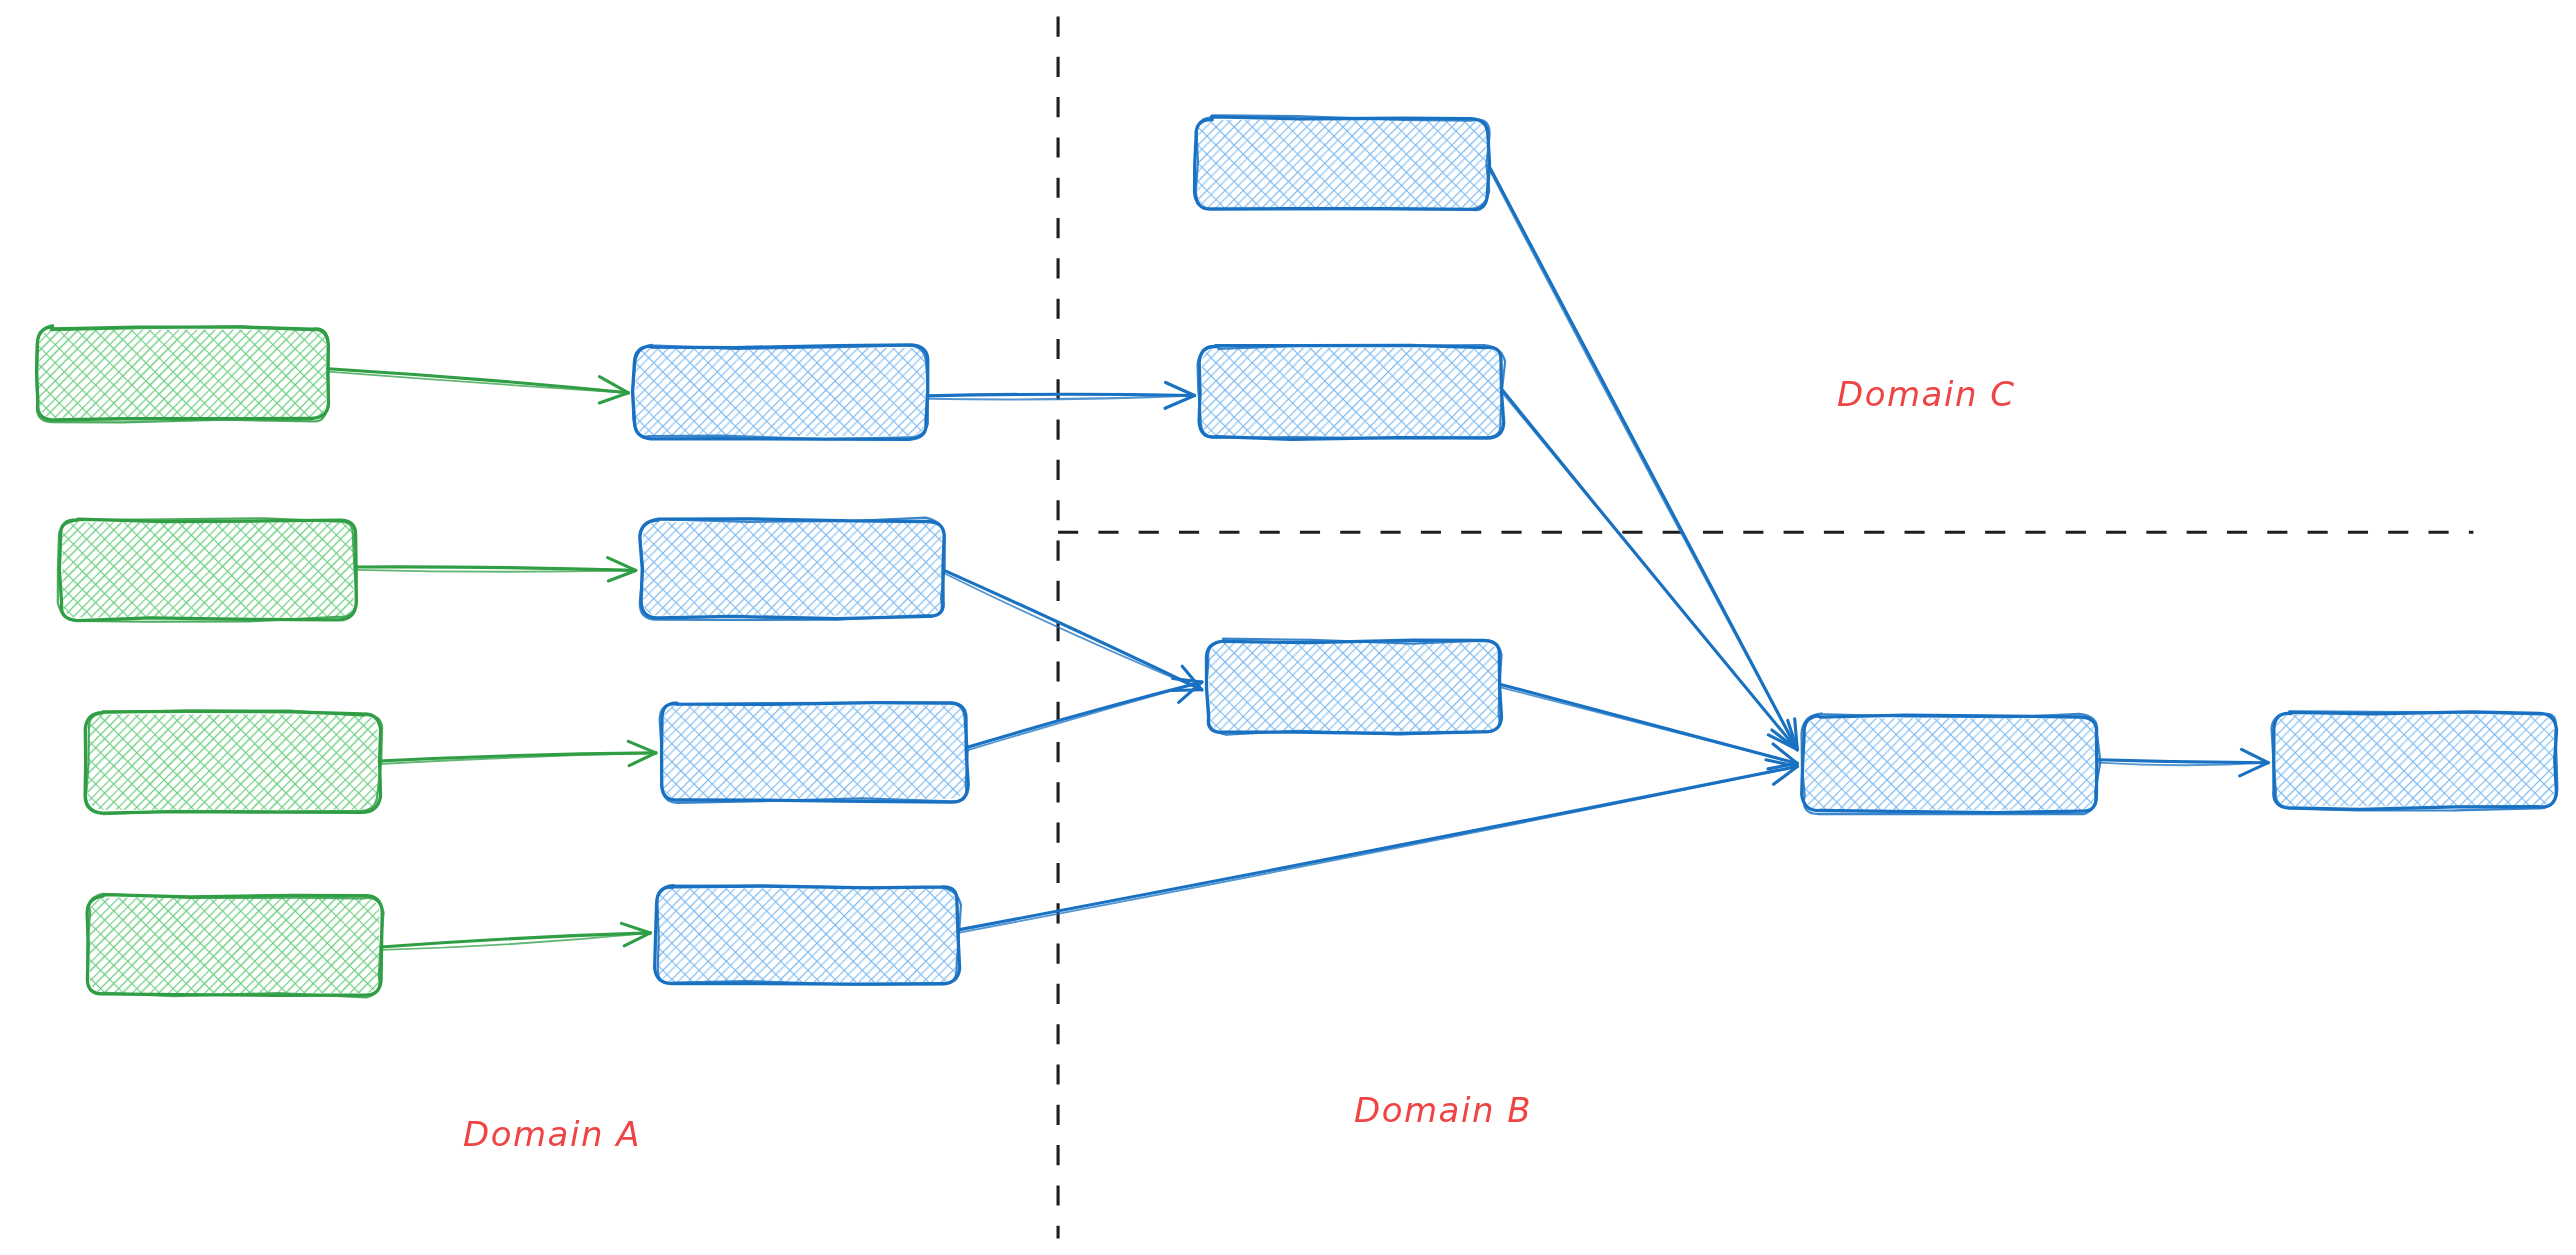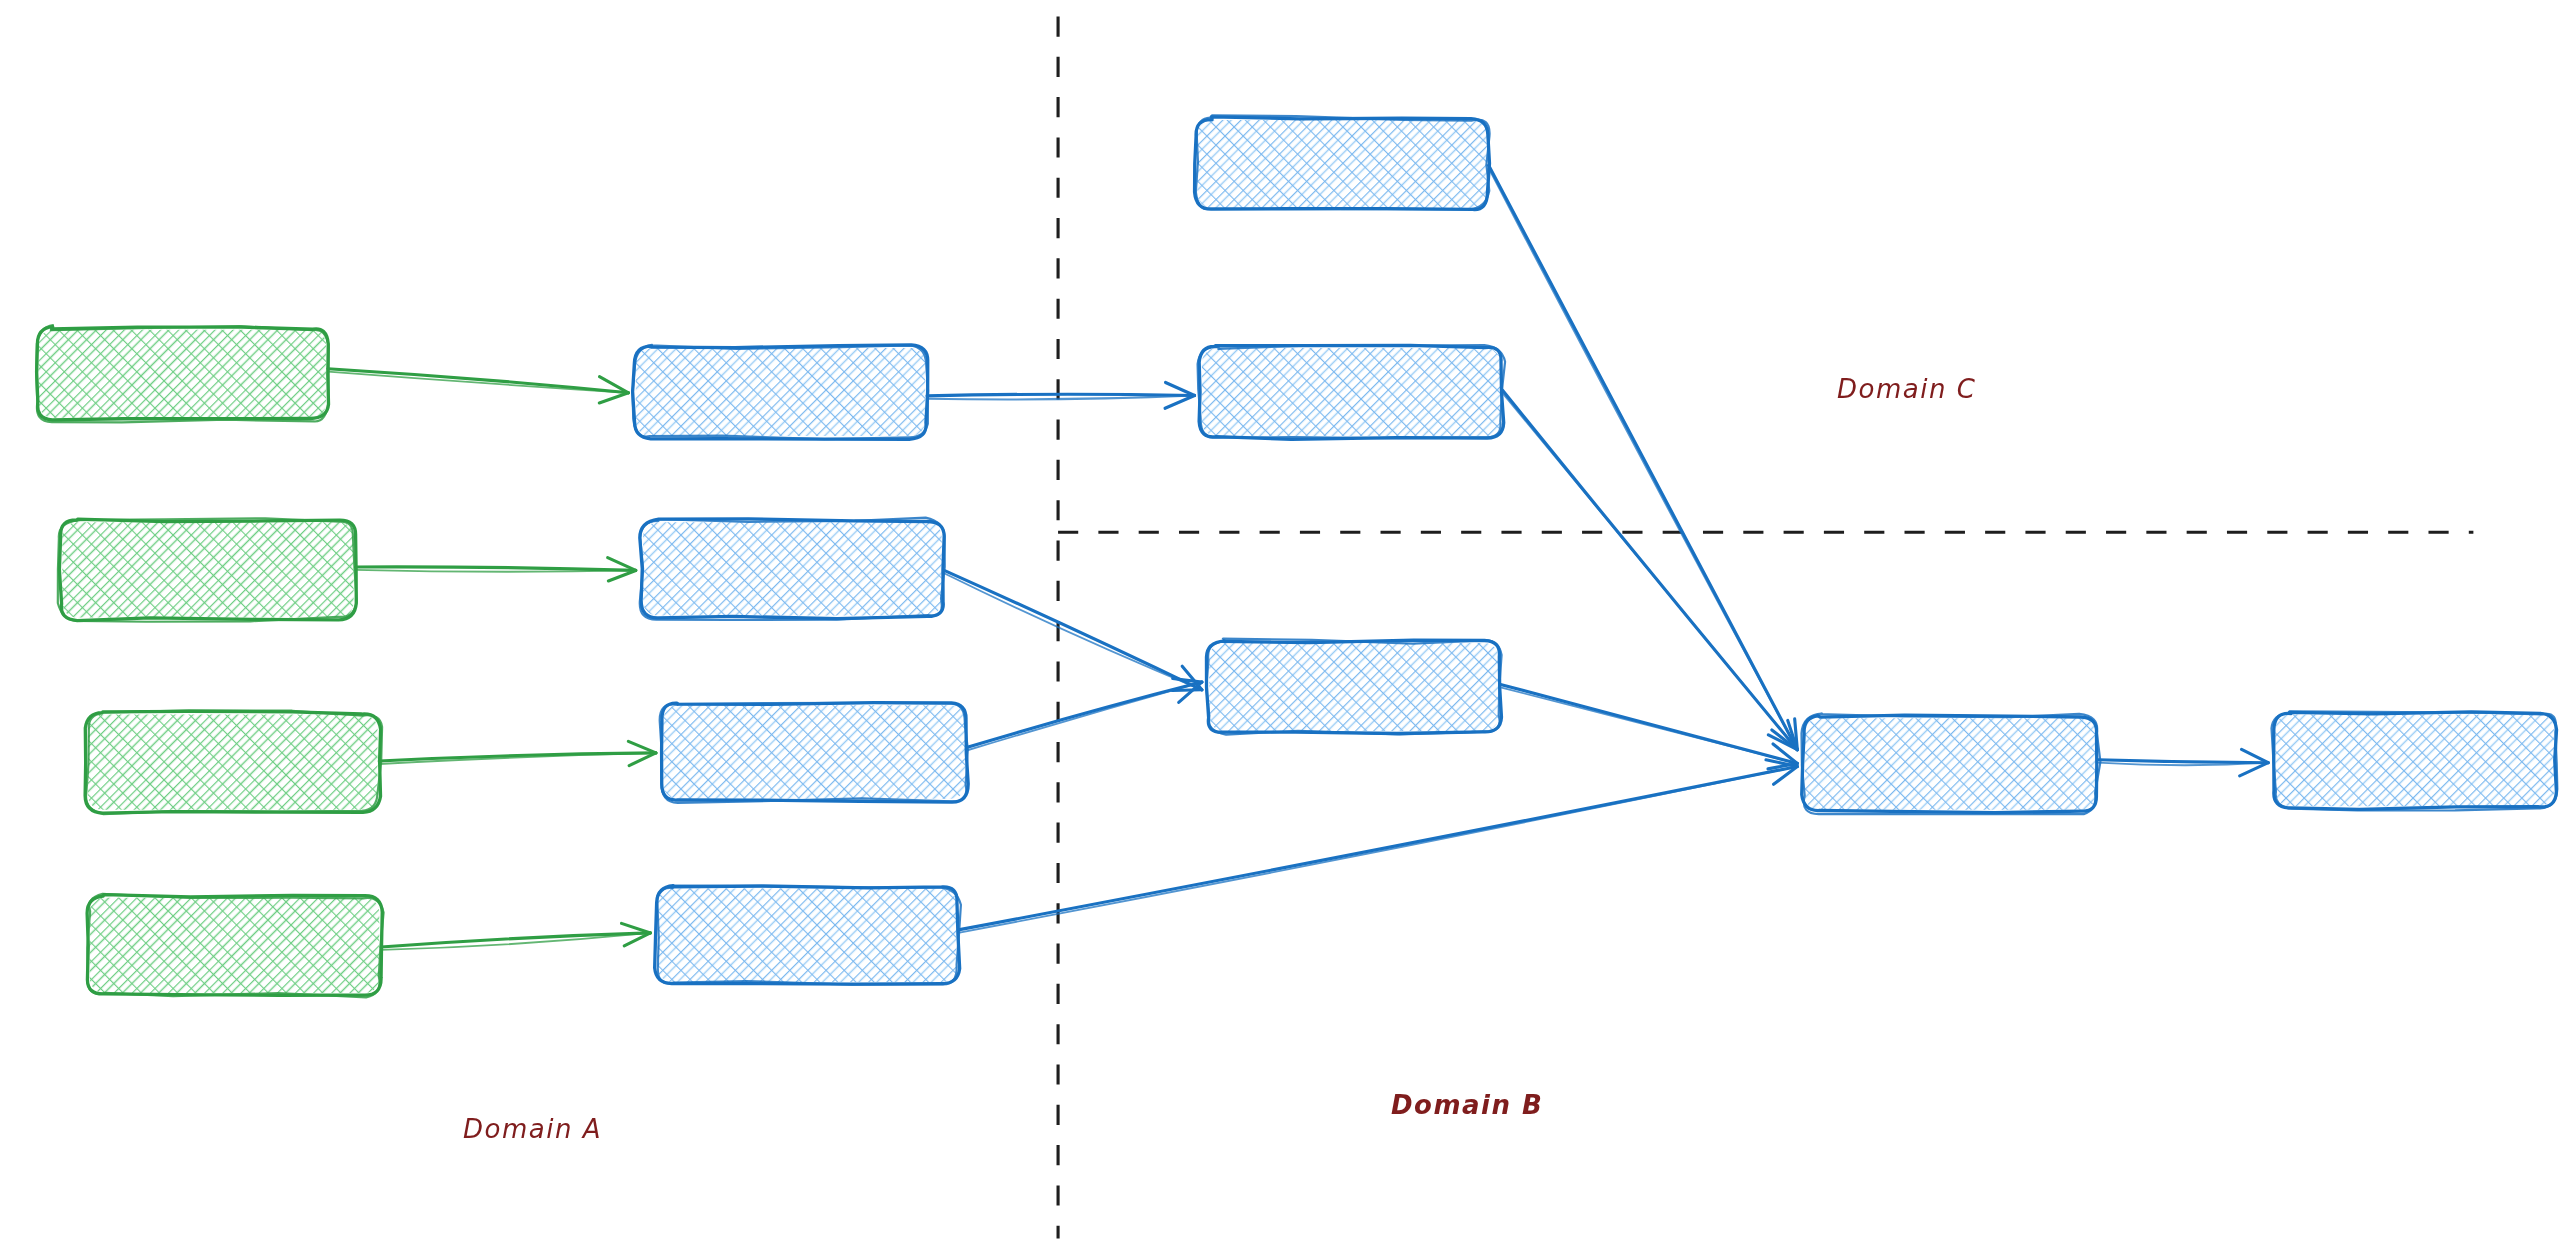--- a/index.html
+++ b/index.html
@@ -21,25 +21,25 @@
     position: absolute;
     top: 0;
     left: 0;
     width: 2576px;
     height: 1255px;
     display: block;
   }
   .domain-label {
     position: absolute;
     font-family: "DejaVu Sans", sans-serif;
-    font-size: 26px;
+    font-size: 34px;
     font-style: italic;
     font-weight: 500;
     letter-spacing: 1.5px;
-    color: #7f1d1d;
+    color: #ef4444;
     white-space: nowrap;
     user-select: none;
   }
 </style>
 </head>
 <body>
 
 <div id="canvas-root">
   <svg id="diagram-svg" viewBox="0 0 2812 1370" xmlns="http://www.w3.org/2000/svg">
     <defs>
@@ -213,16 +213,16 @@
         <g>
           <rect x="2484" y="780" width="304" height="100" rx="16" ry="16" fill="url(#hatch-blue)"></rect>
           <rect x="2484" y="780" width="304" height="100" rx="16" ry="16" fill="url(#hatch-blue2)"></rect>
           <path d="M 2499.54 777.66 L 2590.54 779.39 L 2697.79 777.13 L 2772.63 778.68 Q 2788.96 779.18 2790.79 796.48 L 2788.81 829.94 L 2790.61 864.11 Q 2789.75 882.87 2770.53 880.65 L 2681.12 880.87 L 2575.70 883.45 L 2500.02 882.01 Q 2480.51 881.41 2482.34 863.13 L 2482.09 829.49 L 2482.18 796.09 Q 2483.06 776.80 2501.01 778.97 Z" fill="none" stroke="#1971c2" stroke-width="3.6" stroke-linecap="round" stroke-linejoin="round" opacity="1"></path>
           <path d="M 2499.07 776.62 L 2587.65 777.05 L 2696.44 777.80 L 2774.66 779.94 Q 2793.19 775.17 2789.53 799.19 L 2790.96 833.19 L 2791.64 861.56 Q 2790.59 883.21 2769.63 882.35 L 2679.91 884.72 L 2573.44 884.78 L 2501.67 882.85 Q 2482.08 880.07 2484.46 864.50 L 2481.63 829.14 L 2479.62 795.01 Q 2481.12 778.32 2501.19 778.47 Z" fill="none" stroke="#1971c2" stroke-width="2.4" stroke-linecap="round" stroke-linejoin="round" opacity="0.85"></path>
         </g>
       </g>
   </svg>
 
   <div class="domain-label" id="label-domain-a" style="left: 463px; top: 1114px;">Domain A</div>
-  <div class="domain-label" id="label-domain-b" style="left: 1391px; top: 1090px; font-weight: bold;">Domain B</div>
+  <div class="domain-label" id="label-domain-b" style="left: 1354px; top: 1090px;">Domain B</div>
   <div class="domain-label" id="label-domain-c" style="left: 1837px; top: 374px;">Domain C</div>
 </div>
 
 
 </body></html>

